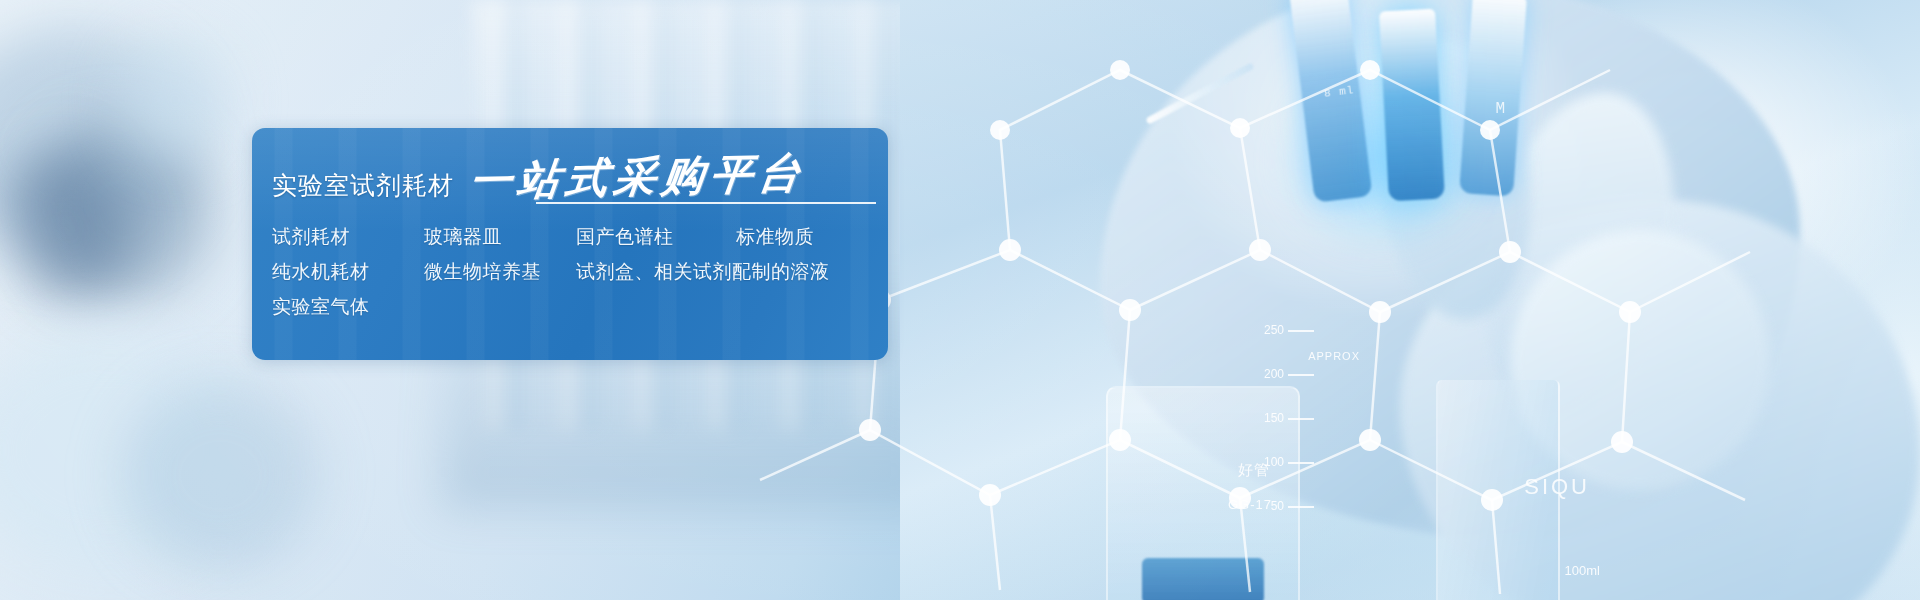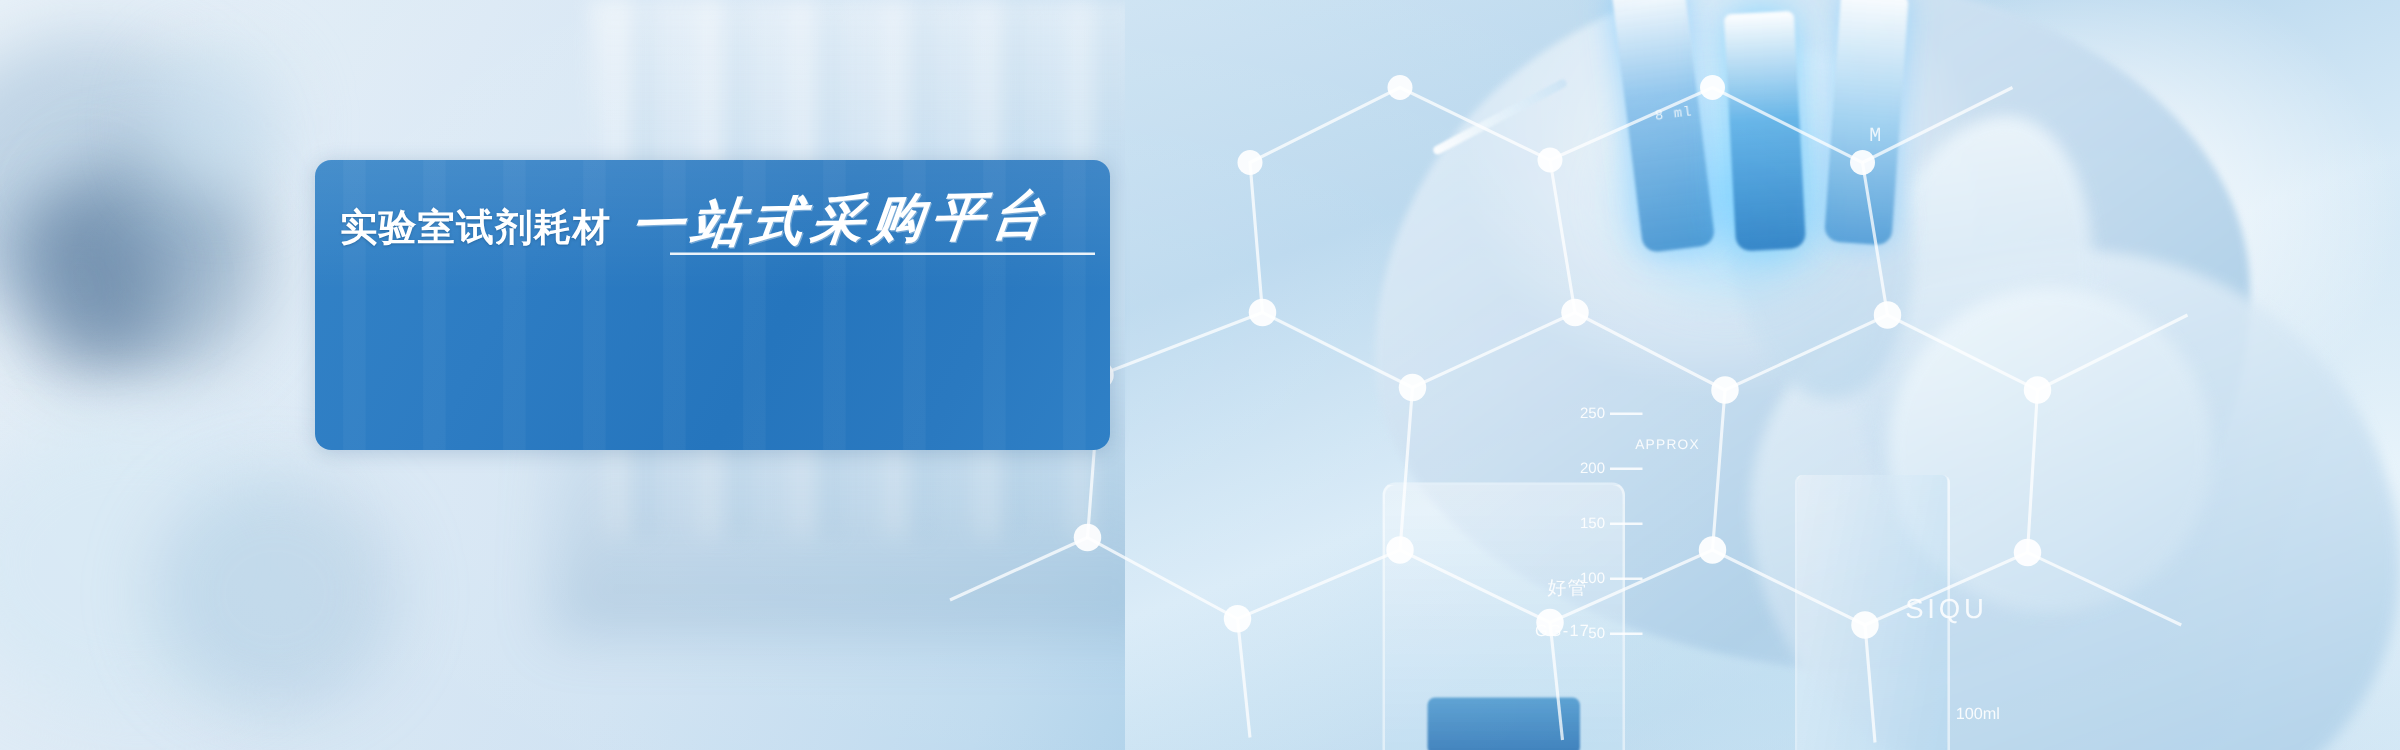--- a/index.html
+++ b/index.html
@@ -149,21 +149,21 @@
     position:absolute;inset:0;
     background:
       repeating-linear-gradient(90deg,rgba(255,255,255,.00) 0 22px,rgba(255,255,255,.035) 23px 40px,rgba(255,255,255,0) 41px 64px),
       linear-gradient(180deg,rgba(255,255,255,.10),rgba(255,255,255,0) 45%);
     pointer-events:none;
   }
   .panel-inner{position:relative;padding:28px 0 0 20px;}
 
   .title-row{display:flex;align-items:flex-end;white-space:nowrap;}
   .title-main{
-    color:#fff;font-size:30px;font-weight:bold;letter-spacing:1px;line-height:1;
+    color:#fff;font-size:25px;font-weight:normal;letter-spacing:1px;line-height:1;
     font-family:"Liberation Sans","DejaVu Sans",sans-serif;
     text-shadow:0 1px 2px rgba(12,55,95,.35);
   }
   .title-brush{
     color:#fff;font-size:42px;line-height:1;margin-left:16px;
     font-family:"Liberation Serif","DejaVu Serif",serif;
     font-style:italic;font-weight:bold;letter-spacing:6px;
     transform:skewX(-8deg) rotate(-1.5deg);
     text-shadow:1px 1px 0 rgba(255,255,255,.35);
     padding-right:6px;
@@ -288,16 +288,36 @@
   <div class="panel">
     <div class="sheen"></div>
     <div class="panel-inner">
 
       <div class="title-row">
         <span class="title-main">实验室试剂耗材</span>
         <span class="title-brush">一站式采购平台</span>
       </div>
       <div class="title-underline"></div>
 
+      <div class="links">
+
+        <div class="link-row">
+          <a class="link-item c0">试剂耗材</a>
+          <a class="link-item c1">玻璃器皿</a>
+          <a class="link-item c2">国产色谱柱</a>
+          <a class="link-item c3">标准物质</a>
+        </div>
+
+        <div class="link-row">
+          <a class="link-item c0">纯水机耗材</a>
+          <a class="link-item c1">微生物培养基</a>
+          <a class="link-item c3">试剂盒、相关试剂配制的溶液</a>
+        </div>
+
+        <div class="link-row">
+          <a class="link-item c0">实验室气体</a>
+        </div>
+
+      </div>
     </div>
   </div>
 
 </div>
 
 </body></html>

